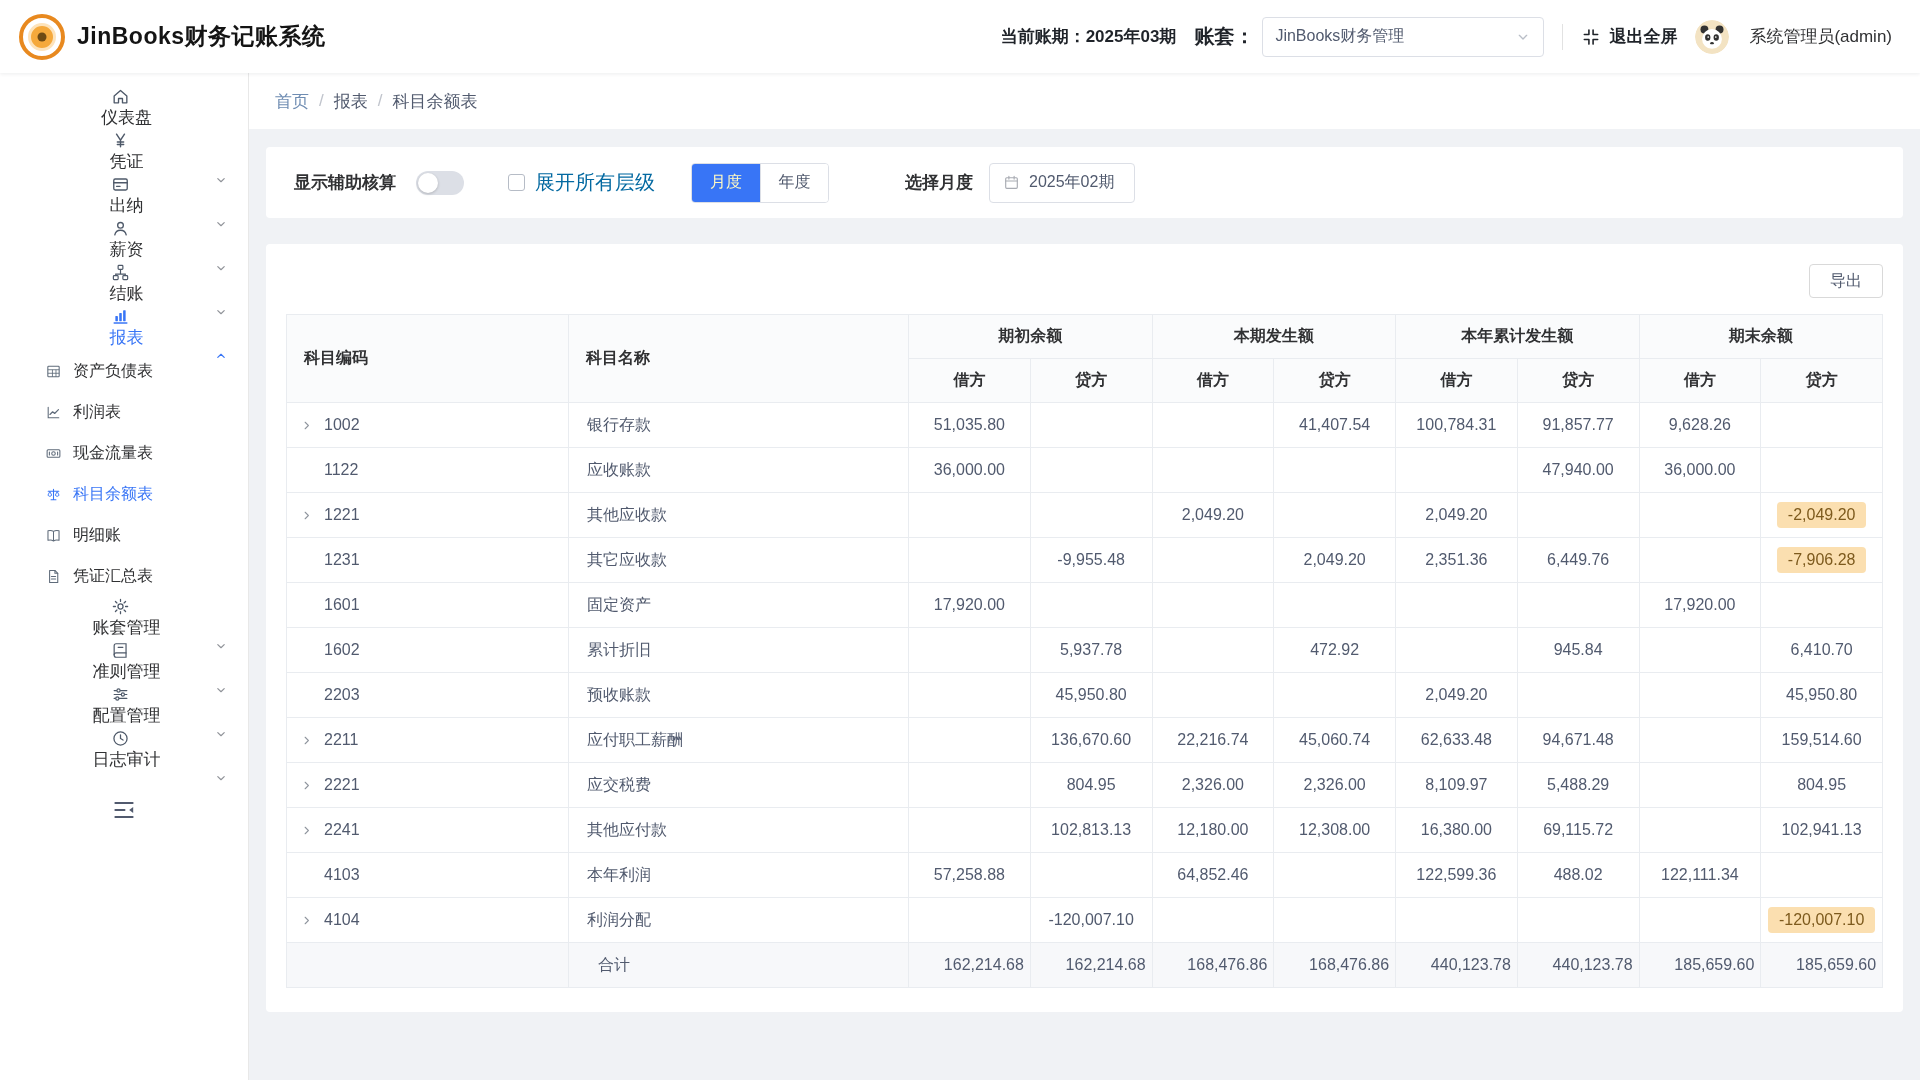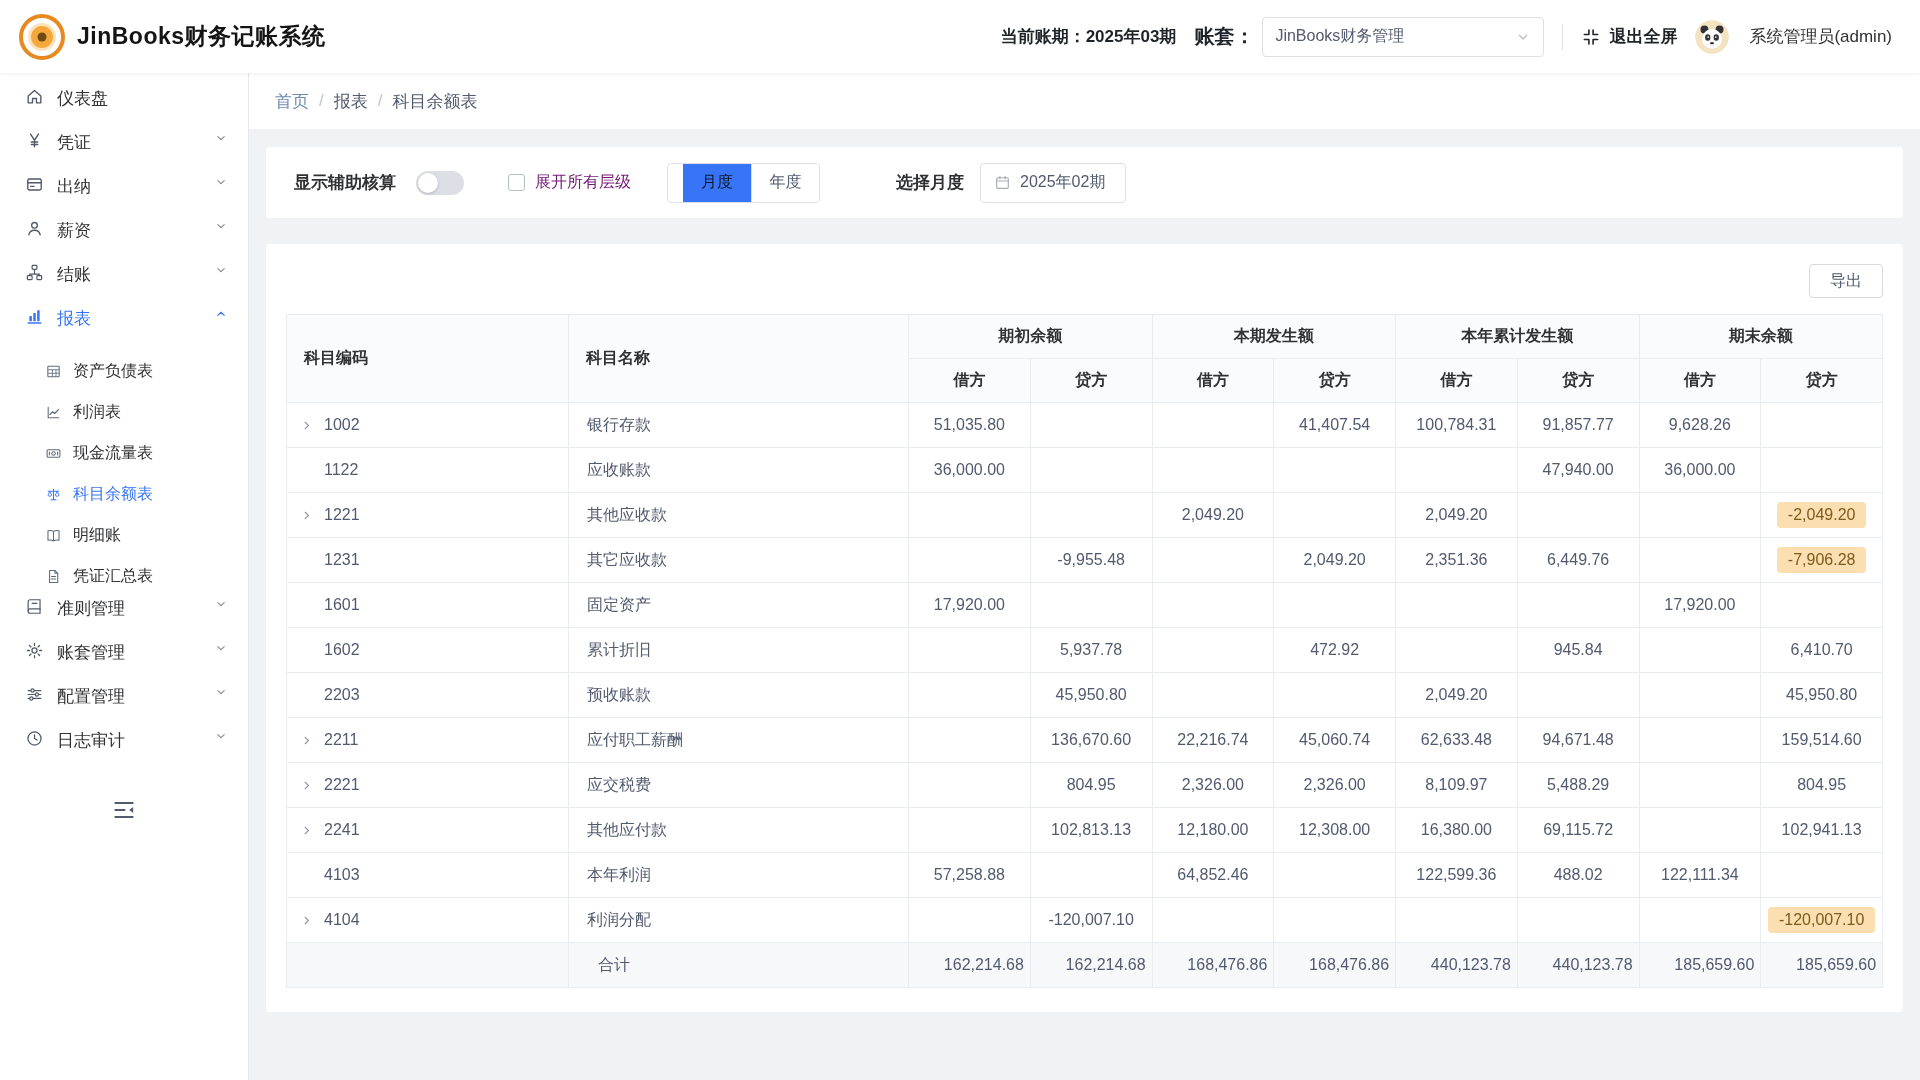--- a/index.html
+++ b/index.html
@@ -26,22 +26,22 @@
   .v-divider { width:1px; height:26px; background:#e2e2e2; }
   .fullscreen { display:flex; align-items:center; gap:8px; font-size:17px; font-weight:600; color:#1f2329; cursor:pointer; }
   .fs-icon { width:20px; height:20px; color:#1f2329; }
   .user { display:flex; align-items:center; gap:20px; font-size:17px; color:#303133; cursor:pointer; }
   .avatar { width:34px; height:34px; border-radius:50%; overflow:hidden; }
 
   
   .layout { display:flex; height:1007px; }
   .sidebar { width:249px; background:#fff; border-right:1px solid #e8e8e8; padding-top:14px;
              display:flex; flex-direction:column; flex-shrink:0; }
-  .menu-item { height:44px; display:flex; padding:0 20px 0 25px; font-size:17px;
-               color:#303133; cursor:pointer; }
+  .menu-item { height:44px; display:flex; align-items:center; padding:0 20px 0 25px; font-size:17px;
+               color:#303133; cursor:pointer;flex-direction:column; }
   .mi-icon { width:19px; height:19px; margin-right:13px; color:#4e5969; flex-shrink:0; }
   .mi-chevron { width:14px; height:14px; margin-left:auto; color:#909399; }
   .mi-chevron.up { transform:rotate(180deg); }
   .menu-item.active { color:var(--accent); }
   .menu-item.active .mi-icon, .menu-item.active .mi-chevron { color:var(--accent); }
   .submenu-item { height:41px; display:flex; align-items:center; padding-left:45px; font-size:16px;
                   color:#303133; cursor:pointer; }
   .si-icon { width:17px; height:17px; margin-right:11px; color:#5f6b7a; flex-shrink:0; }
   .submenu-item.active { color:var(--accent); }
   .submenu-item.active .si-icon { color:var(--accent); }
@@ -59,26 +59,26 @@
   
   .filter-card { margin:18px 17px 0; background:#fff; border-radius:4px; height:71px;
                  display:flex; align-items:center; padding:0 28px; flex-shrink:0; }
   .f-label { font-size:17px; font-weight:bold; color:#303133; white-space:nowrap; }
   .switch { width:48px; height:24px; border-radius:12px; background:#dcdfe6; margin-left:20px;
             position:relative; cursor:pointer; flex-shrink:0; }
   .switch .knob { position:absolute; top:2px; left:2px; width:20px; height:20px; border-radius:50%;
                   background:#fff; box-shadow:0 1px 3px rgba(0,0,0,.2); }
   .chk-wrap { display:flex; align-items:center; gap:10px; margin-left:44px; cursor:pointer; }
   .chk { width:17px; height:17px; border:1px solid #b6bcc6; border-radius:3px; background:#fff; flex-shrink:0; }
-  .chk-label { font-size:16px; color:#701a75; }
+  .chk-label { font-size:20px; color:#0369a1; }
   .segmented { display:flex; border:1px solid #dcdfe6; border-radius:4px; overflow:hidden; margin-left:36px; flex-shrink:0; }
   .seg-btn { width:68px; height:38px; background:#fff; border:none; font-size:16px; color:#515a6e;
              font-family:inherit; cursor:pointer; }
   .seg-btn + .seg-btn { border-left:1px solid #dcdfe6; }
-  .seg-btn.active { background:var(--accent); color:#0f172a;margin-left:15px; }
+  .seg-btn.active { background:var(--accent); color:#fef9c3; }
   .month-label { margin-left:76px; }
   .date-input { margin-left:16px; height:40px; min-width:146px; border:1px solid #dcdfe6; border-radius:4px;
                 display:flex; align-items:center; gap:9px; padding:0 13px; font-size:16px; color:#515a6e;
                 background:#fff; cursor:pointer; }
   .cal-icon { width:17px; height:17px; color:#a8abb2; }
 
   
   .table-card { margin:26px 17px 17px; background:#fff; border-radius:4px; padding:20px 20px 24px; flex-shrink:0; }
   .card-toolbar { display:flex; justify-content:flex-end; margin-bottom:16px; }
   .export-btn { height:34px; padding:0 20px; background:#fff; border:1px solid #d9d9d9; border-radius:4px;
@@ -292,39 +292,39 @@
                 <path d="M6.5 3.5H14l4 4v13H6.5z" fill="none" stroke="currentColor" stroke-width="1.5" stroke-linejoin="round"></path>
                 <path d="M14 3.5v4h4M9 12h6M9 15.5h6" fill="none" stroke="currentColor" stroke-width="1.5" stroke-linecap="round"></path>
               </svg>
             </span>
             <span>凭证汇总表</span>
           </div>
         </div>
         <div class="menu-item">
           <span class="icn mi-icon">
             <svg viewBox="0 0 24 24">
+              <circle cx="12" cy="12" r="3.2" fill="none" stroke="currentColor" stroke-width="1.6"></circle>
+              <path d="M12 3v2.6M12 18.4V21M3 12h2.6M18.4 12H21M5.6 5.6l1.9 1.9M16.5 16.5l1.9 1.9M18.4 5.6l-1.9 1.9M7.5 16.5l-1.9 1.9" fill="none" stroke="currentColor" stroke-width="1.6" stroke-linecap="round"></path>
+            </svg>
+          </span>
+          <span>账套管理</span>
+          <span class="icn mi-chevron">
+            <svg viewBox="0 0 24 24">
+              <polyline points="6.5 9.5 12 15 17.5 9.5" fill="none" stroke="currentColor" stroke-width="2" stroke-linecap="round" stroke-linejoin="round"></polyline>
+            </svg>
+          </span>
+        </div>
+        <div class="menu-item">
+          <span class="icn mi-icon">
+            <svg viewBox="0 0 24 24">
               <path d="M6.5 3.5H19v17H6.5A2.5 2.5 0 0 1 4 18V6a2.5 2.5 0 0 1 2.5-2.5z" fill="none" stroke="currentColor" stroke-width="1.5"></path>
               <path d="M4 17.5A2.5 2.5 0 0 1 6.5 15H19M9 8h6" fill="none" stroke="currentColor" stroke-width="1.5" stroke-linecap="round"></path>
             </svg>
           </span>
           <span>准则管理</span>
-          <span class="icn mi-chevron">
-            <svg viewBox="0 0 24 24">
-              <polyline points="6.5 9.5 12 15 17.5 9.5" fill="none" stroke="currentColor" stroke-width="2" stroke-linecap="round" stroke-linejoin="round"></polyline>
-            </svg>
-          </span>
-        </div>
-        <div class="menu-item">
-          <span class="icn mi-icon">
-            <svg viewBox="0 0 24 24">
-              <circle cx="12" cy="12" r="3.2" fill="none" stroke="currentColor" stroke-width="1.6"></circle>
-              <path d="M12 3v2.6M12 18.4V21M3 12h2.6M18.4 12H21M5.6 5.6l1.9 1.9M16.5 16.5l1.9 1.9M18.4 5.6l-1.9 1.9M7.5 16.5l-1.9 1.9" fill="none" stroke="currentColor" stroke-width="1.6" stroke-linecap="round"></path>
-            </svg>
-          </span>
-          <span>账套管理</span>
           <span class="icn mi-chevron">
             <svg viewBox="0 0 24 24">
               <polyline points="6.5 9.5 12 15 17.5 9.5" fill="none" stroke="currentColor" stroke-width="2" stroke-linecap="round" stroke-linejoin="round"></polyline>
             </svg>
           </span>
         </div>
         <div class="menu-item">
           <span class="icn mi-icon">
             <svg viewBox="0 0 24 24">
               <path d="M4 7h16M4 12h16M4 17h16" fill="none" stroke="currentColor" stroke-width="1.5" stroke-linecap="round"></path>

